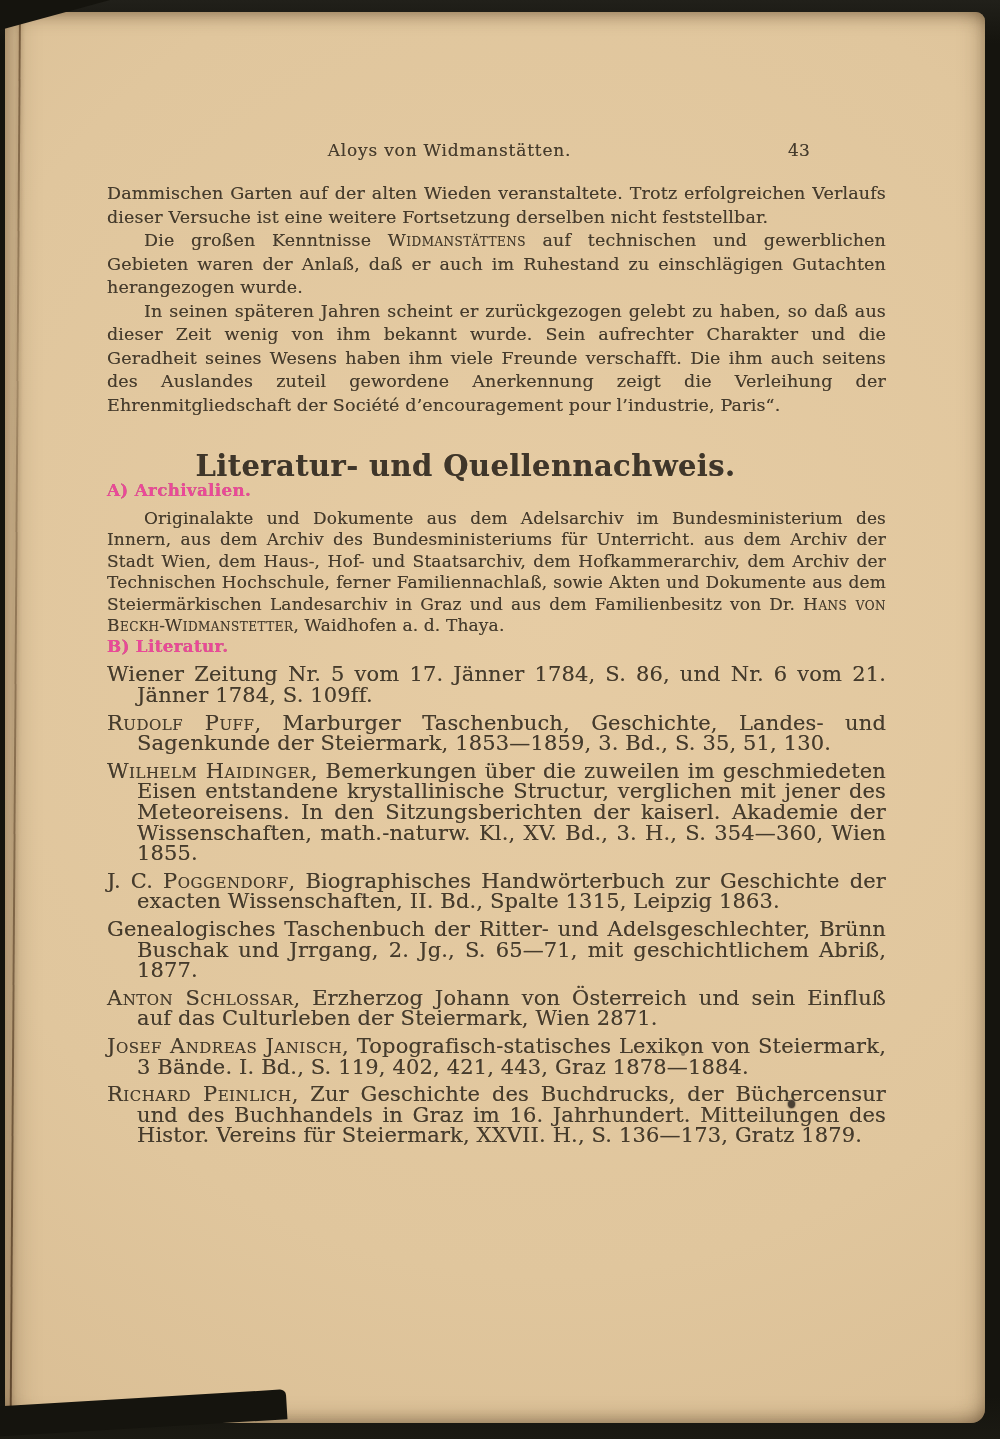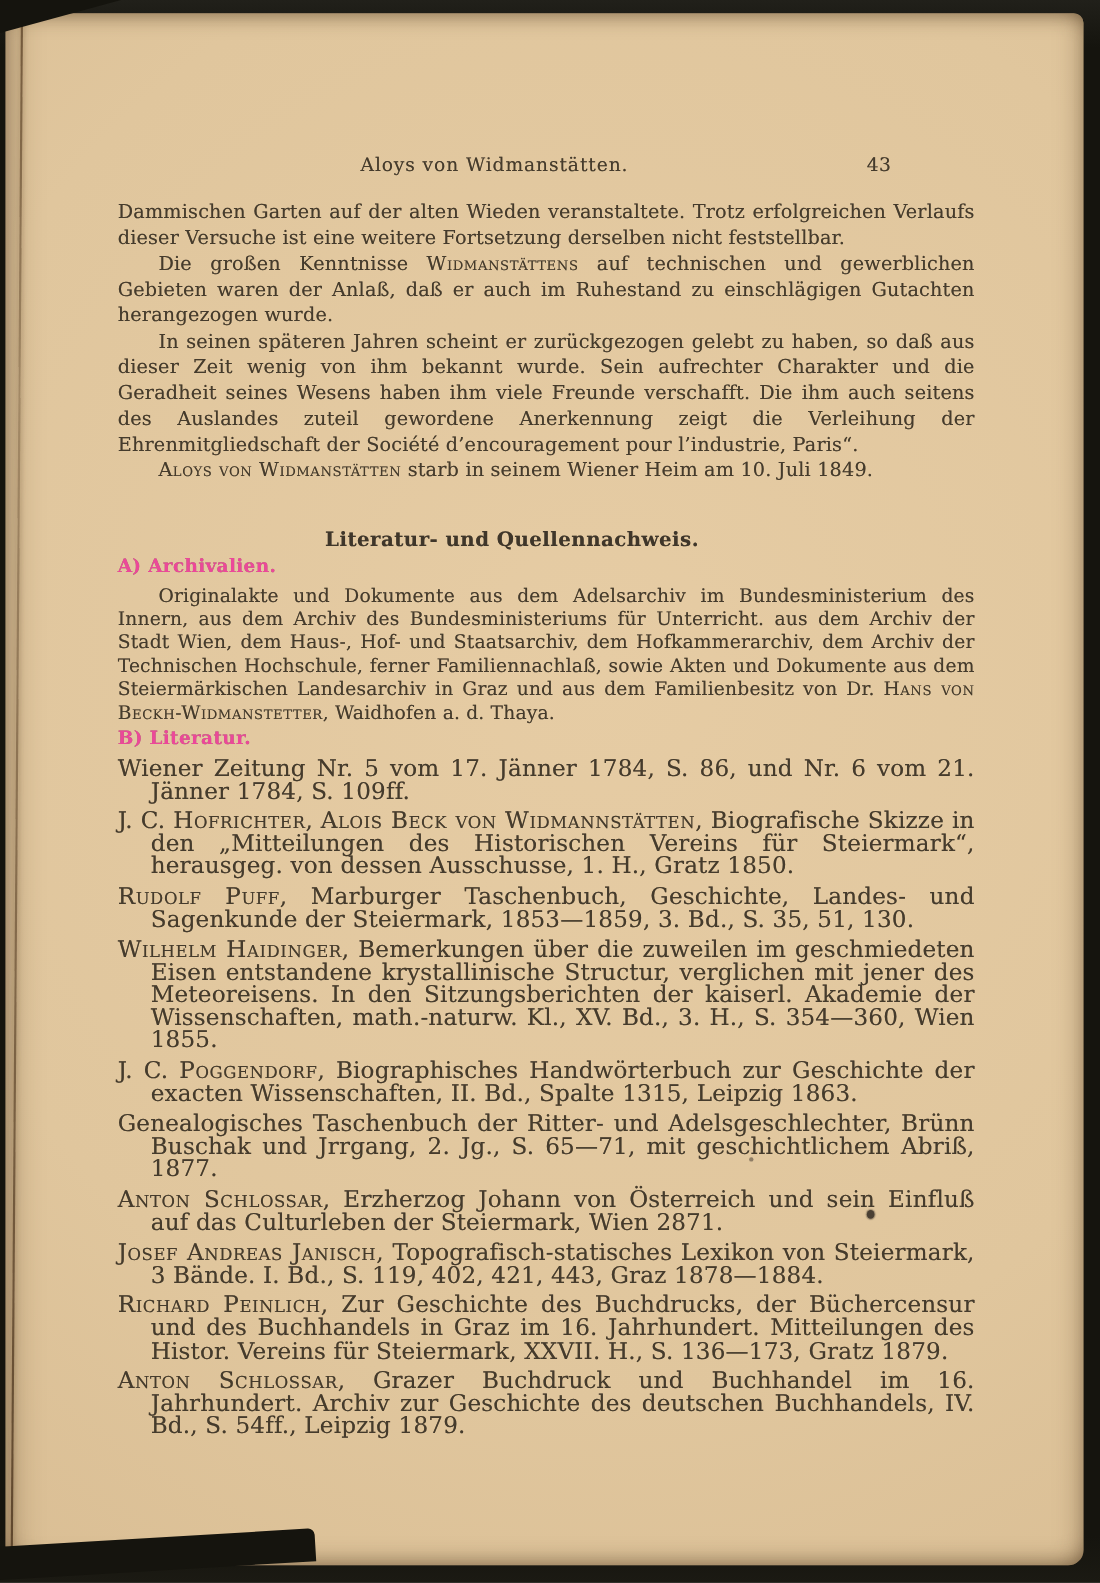--- a/index.html
+++ b/index.html
@@ -42,21 +42,21 @@
     font-size:17.5px;line-height:23.5px;letter-spacing:.15px;
     text-shadow:0 0 .5px rgba(69,59,44,.55);
   }
   .header{position:relative;height:24px;margin-bottom:19px;font-size:17px;}
   .running-title{position:absolute;left:0;right:94px;text-align:center;letter-spacing:.8px;}
   .page-number{position:absolute;right:76px;top:0;}
   p{margin:0;}
   p.indent{text-indent:37px;}
   .sc{font-variant:small-caps;letter-spacing:.5px;}
   h1.section-title{
-    margin:36px 62px 0 0;text-align:center;font-size:18px;line-height:27px;
+    margin:36px 62px 0 0;text-align:center;font-size:29px;line-height:27px;
     font-weight:bold;color:#3f362a;letter-spacing:.4px;
   }
   h2.subsection{
     margin:0 62px 0 0;font-size:16.8px;line-height:21px;
     font-weight:bold;color:#ec4899;letter-spacing:.3px;
   }
   p.archiv{margin-top:7px;font-size:17px;line-height:21.4px;}
   .bibliography{margin-top:5px;}
   .bibliography p{
     margin-top:7px;font-size:21px;line-height:20.6px;
@@ -79,38 +79,35 @@
 <div class="content">
 
   <div class="header">
     <span class="running-title">Aloys von Widmanstätten.</span>
     <span class="page-number">43</span>
   </div>
 
   <p><span>Dammischen Garten auf der alten Wieden veranstaltete. Trotz erfolgreichen Verlaufs dieser Versuche ist eine weitere Fortsetzung derselben nicht feststellbar.</span></p>
   <p class="indent"><span>Die großen Kenntnisse </span><span class="sc">Widmanstättens</span><span> auf technischen und gewerblichen Gebieten waren der Anlaß, daß er auch im Ruhestand zu einschlägigen Gutachten herangezogen wurde.</span></p>
   <p class="indent"><span>In seinen späteren Jahren scheint er zurückgezogen gelebt zu haben, so daß aus dieser Zeit wenig von ihm bekannt wurde. Sein aufrechter Charakter und die Geradheit seines Wesens haben ihm viele Freunde verschafft. Die ihm auch seitens des Auslandes zuteil gewordene Anerkennung zeigt die Verleihung der Ehrenmitgliedschaft der Société d’encouragement pour l’industrie, Paris“.</span></p>
-  <p class="indent"><span class="sc">Aloys von Widmanstätten</span><span> starb in seinem Wiener Heim am 10. Juli 1849.</span></p>
 
   <h1 class="section-title">Literatur- und Quellennachweis.</h1>
   <h2 class="subsection">A) Archivalien.</h2>
 
   <p class="indent archiv"><span>Originalakte und Dokumente aus dem Adelsarchiv im Bundesministerium des Innern, aus dem Archiv des Bundesministeriums für Unterricht. aus dem Archiv der Stadt Wien, dem Haus-, Hof- und Staatsarchiv, dem Hofkammerarchiv, dem Archiv der Technischen Hochschule, ferner Familiennachlaß, sowie Akten und Dokumente aus dem Steiermärkischen Landesarchiv in Graz und aus dem Familienbesitz von Dr. </span><span class="sc">Hans von Beckh-Widmanstetter</span><span>, Waidhofen a. d. Thaya.</span></p>
 
   <h2 class="subsection">B) Literatur.</h2>
 
   <div class="bibliography">
     <p><span>Wiener Zeitung Nr. 5 vom 17. Jänner 1784, S. 86, und Nr. 6 vom 21. Jänner 1784, S. 109ff.</span></p>
-    <p><span>J. C. </span><span class="sc">Hofrichter</span><span>, </span><span class="sc">Alois Beck von Widmannstätten</span><span>, Biografische Skizze in den „Mitteilungen des Historischen Vereins für Steiermark“, herausgeg. von dessen Ausschusse, 1. H., Gratz 1850.</span></p>
     <p><span class="sc">Rudolf Puff</span><span>, Marburger Taschenbuch, Geschichte, Landes- und Sagenkunde der Steiermark, 1853—1859, 3. Bd., S. 35, 51, 130.</span></p>
     <p><span class="sc">Wilhelm Haidinger</span><span>, Bemerkungen über die zuweilen im geschmiedeten Eisen entstandene krystallinische Structur, verglichen mit jener des Meteoreisens. In den Sitzungsberichten der kaiserl. Akademie der Wissenschaften, math.-naturw. Kl., XV. Bd., 3. H., S. 354—360, Wien 1855.</span></p>
     <p><span>J. C. </span><span class="sc">Poggendorf</span><span>, Biographisches Handwörterbuch zur Geschichte der exacten Wissenschaften, II. Bd., Spalte 1315, Leipzig 1863.</span></p>
     <p><span>Genealogisches Taschenbuch der Ritter- und Adelsgeschlechter, Brünn Buschak und Jrrgang, 2. Jg., S. 65—71, mit geschichtlichem Abriß, 1877.</span></p>
     <p><span class="sc">Anton Schlossar</span><span>, Erzherzog Johann von Österreich und sein Einfluß auf das Culturleben der Steiermark, Wien 2871.</span></p>
     <p><span class="sc">Josef Andreas Janisch</span><span>, Topografisch-statisches Lexikon von Steiermark, 3 Bände. I. Bd., S. 119, 402, 421, 443, Graz 1878—1884.</span></p>
     <p><span class="sc">Richard Peinlich</span><span>, Zur Geschichte des Buchdrucks, der Büchercensur und des Buchhandels in Graz im 16. Jahrhundert. Mitteilungen des Histor. Vereins für Steiermark, XXVII. H., S. 136—173, Gratz 1879.</span></p>
-    <p><span class="sc">Anton Schlossar</span><span>, Grazer Buchdruck und Buchhandel im 16. Jahrhundert. Archiv zur Geschichte des deutschen Buchhandels, IV. Bd., S. 54ff., Leipzig 1879.</span></p>
   </div>
 
 </div>
 
 <div class="speck s1"></div>
 <div class="speck s2"></div>
 
 </body></html>

